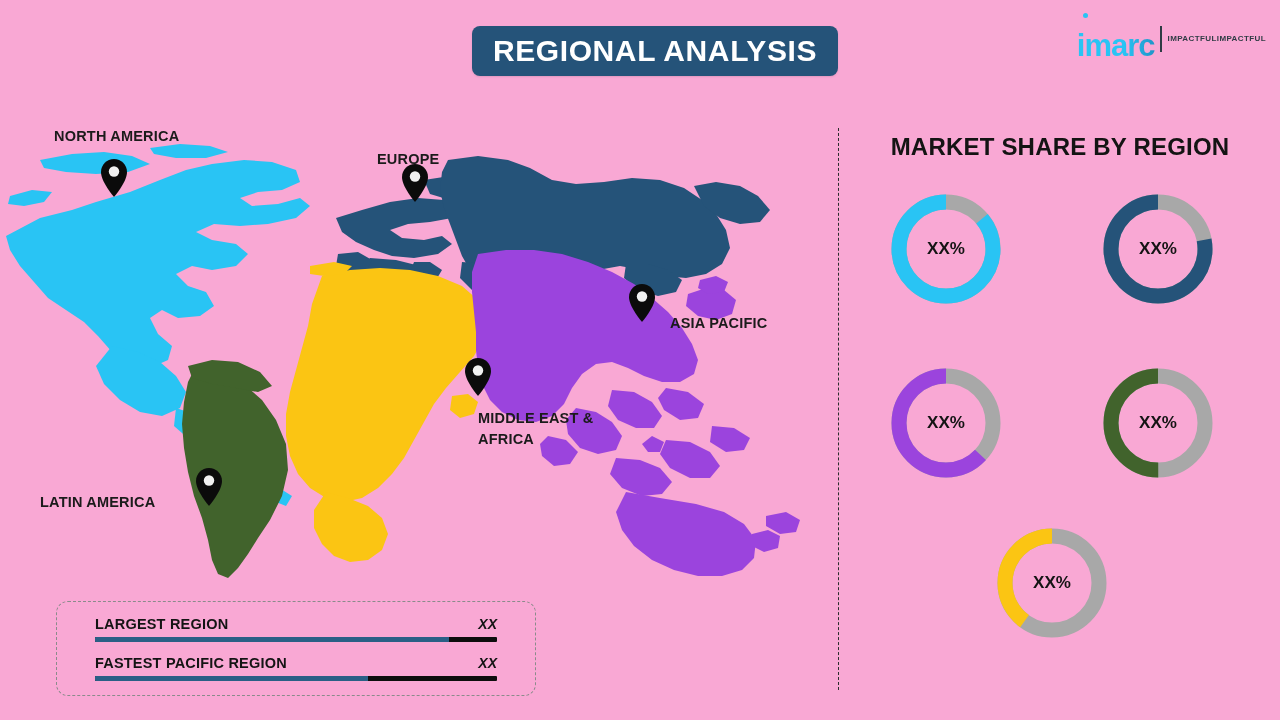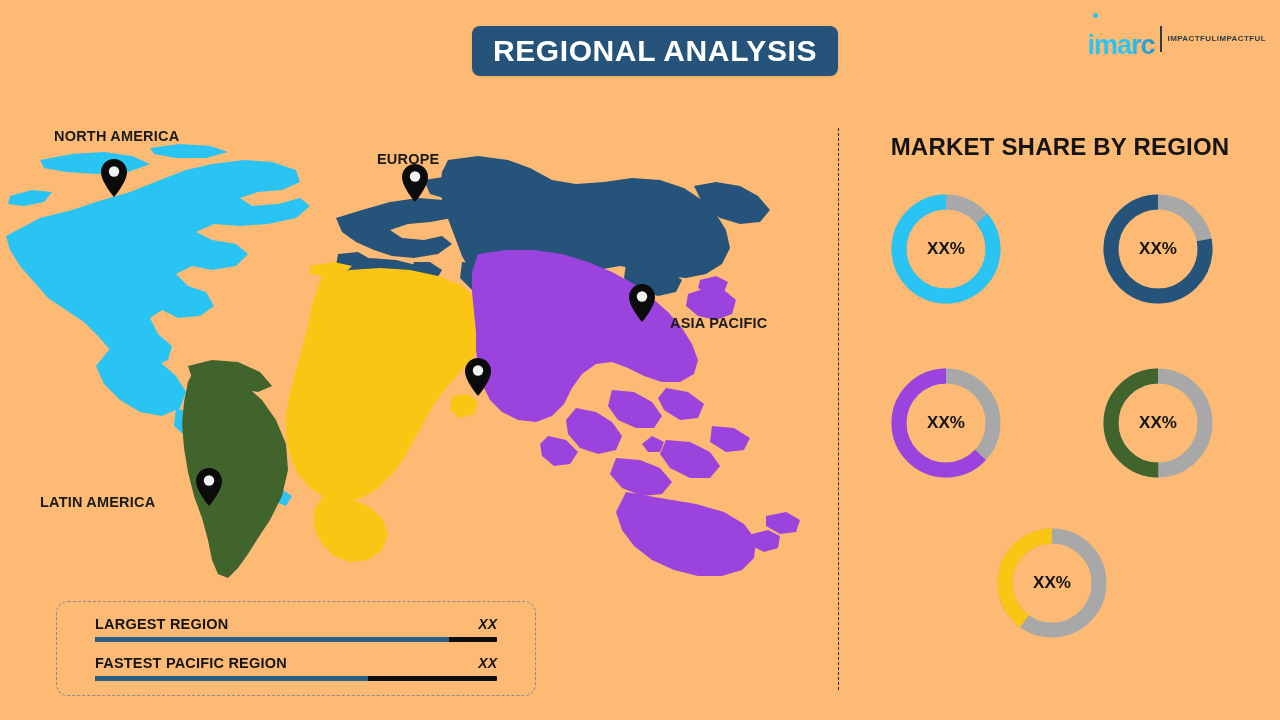--- a/index.html
+++ b/index.html
@@ -5,21 +5,21 @@
 <style>
   html, body {
     margin: 0;
     padding: 0;
     background: #ffffff;
   }
   #canvas {
     position: relative;
     width: 1280px;
     height: 720px;
-    background: #fdba74;
+    background: #f9a8d4;
     overflow: hidden;
     font-family: "Liberation Sans", sans-serif;
     -webkit-font-smoothing: antialiased;
   }
 
   
   #title-banner {
     position: absolute;
     left: 472px;
     top: 26px;
@@ -43,21 +43,21 @@
   
   #logo {
     position: absolute;
     right: 14px;
     top: 22px;
     display: flex;
     align-items: center;
     height: 34px;
   }
   #logo-word {
-    font-size: 27px;
+    font-size: 31px;
     font-weight: bold;
     letter-spacing: -1px;
     line-height: 1;
     background: linear-gradient(90deg, #29c4f4 0%, #29c4f4 58%, #1f8fc4 100%);
     -webkit-background-clip: text;
     background-clip: text;
     color: transparent;
     position: relative;
     padding-right: 3px;
     margin-top: 12px;
@@ -295,20 +295,22 @@
         <path fill="#9b44dd" d="M752 394 L768 390 L780 396 L778 408 L764 412 L752 406 Z"></path>
         <path fill="#9b44dd" d="M766 376 L786 372 L800 380 L796 392 L780 394 L766 386 Z"></path>
         <path fill="#9b44dd" d="M700 140 L716 136 L728 142 L724 152 L708 154 L698 148 Z"></path>
       </g>
     </svg>
   </div>
 
   <div class="region-label" id="label-north-america">NORTH AMERICA</div>
   <div class="region-label" id="label-europe">EUROPE</div>
   <div class="region-label" id="label-asia-pacific">ASIA PACIFIC</div>
+  <div class="region-label" id="label-middle-east">MIDDLE EAST &amp;
+AFRICA</div>
   <div class="region-label" id="label-latin-america">LATIN AMERICA</div>
 
   <div class="map-pin" id="pin-north-america">
     <svg viewBox="0 0 30 40">
         <path d="M15 1 C7.8 1 2 6.8 2 14 C2 24 15 39 15 39 C15 39 28 24 28 14 C28 6.8 22.2 1 15 1 Z" fill="#0b0b0b"></path>
         <circle cx="15" cy="13.5" r="5.2" fill="#f1f1f1"></circle>
       </svg>
   </div>
   <div class="map-pin" id="pin-europe">
     <svg viewBox="0 0 30 40">

